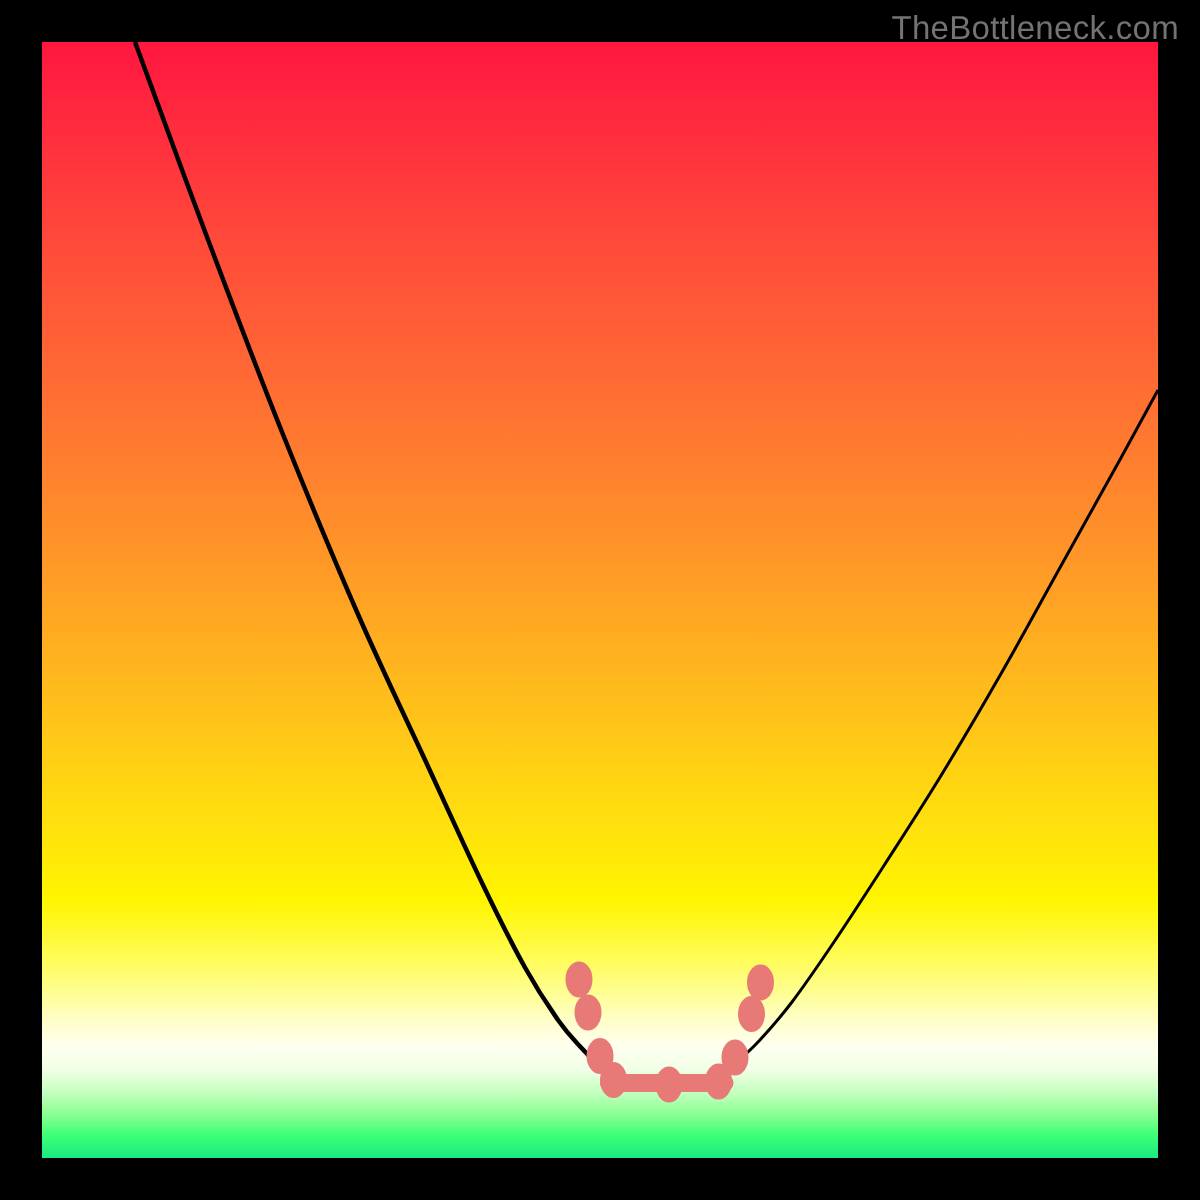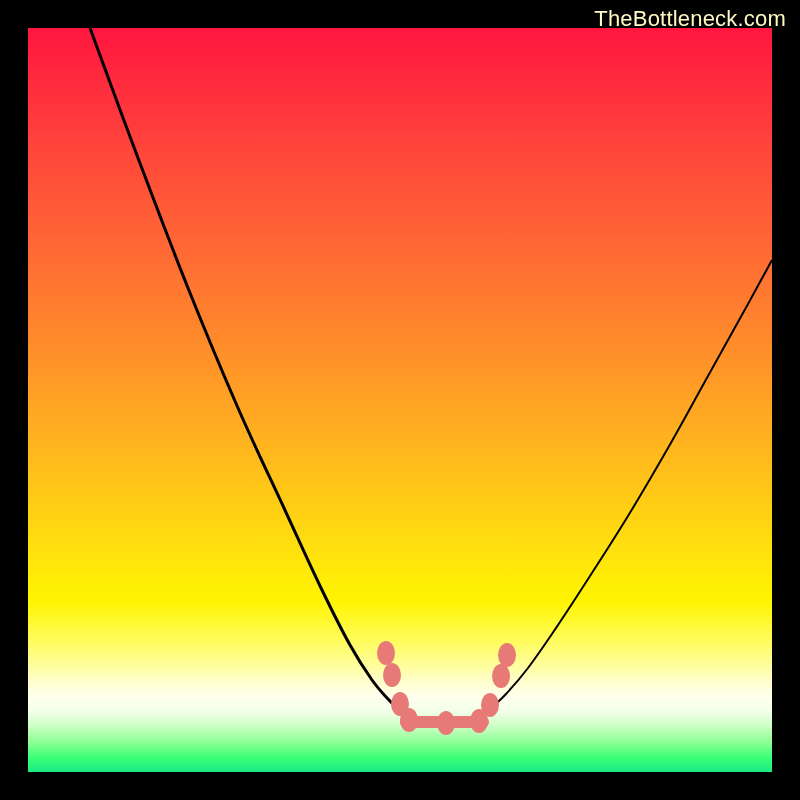--- a/index.html
+++ b/index.html
@@ -45,21 +45,21 @@
       #3cff76 98%,
       #1aea84 100%
     );
   }
   .watermark {
     position: absolute;
     top: 6px;
     right: 14px;
     font-family: Arial, Helvetica, sans-serif;
     font-size: 22px;
-    color: #fef9c3;
+    color: #737373;
     letter-spacing: 0.2px;
     user-select: none;
   }
   svg.plot {
     position: absolute;
     left: 28px;
     top: 28px;
     width: 744px;
     height: 744px;
     overflow: visible;

